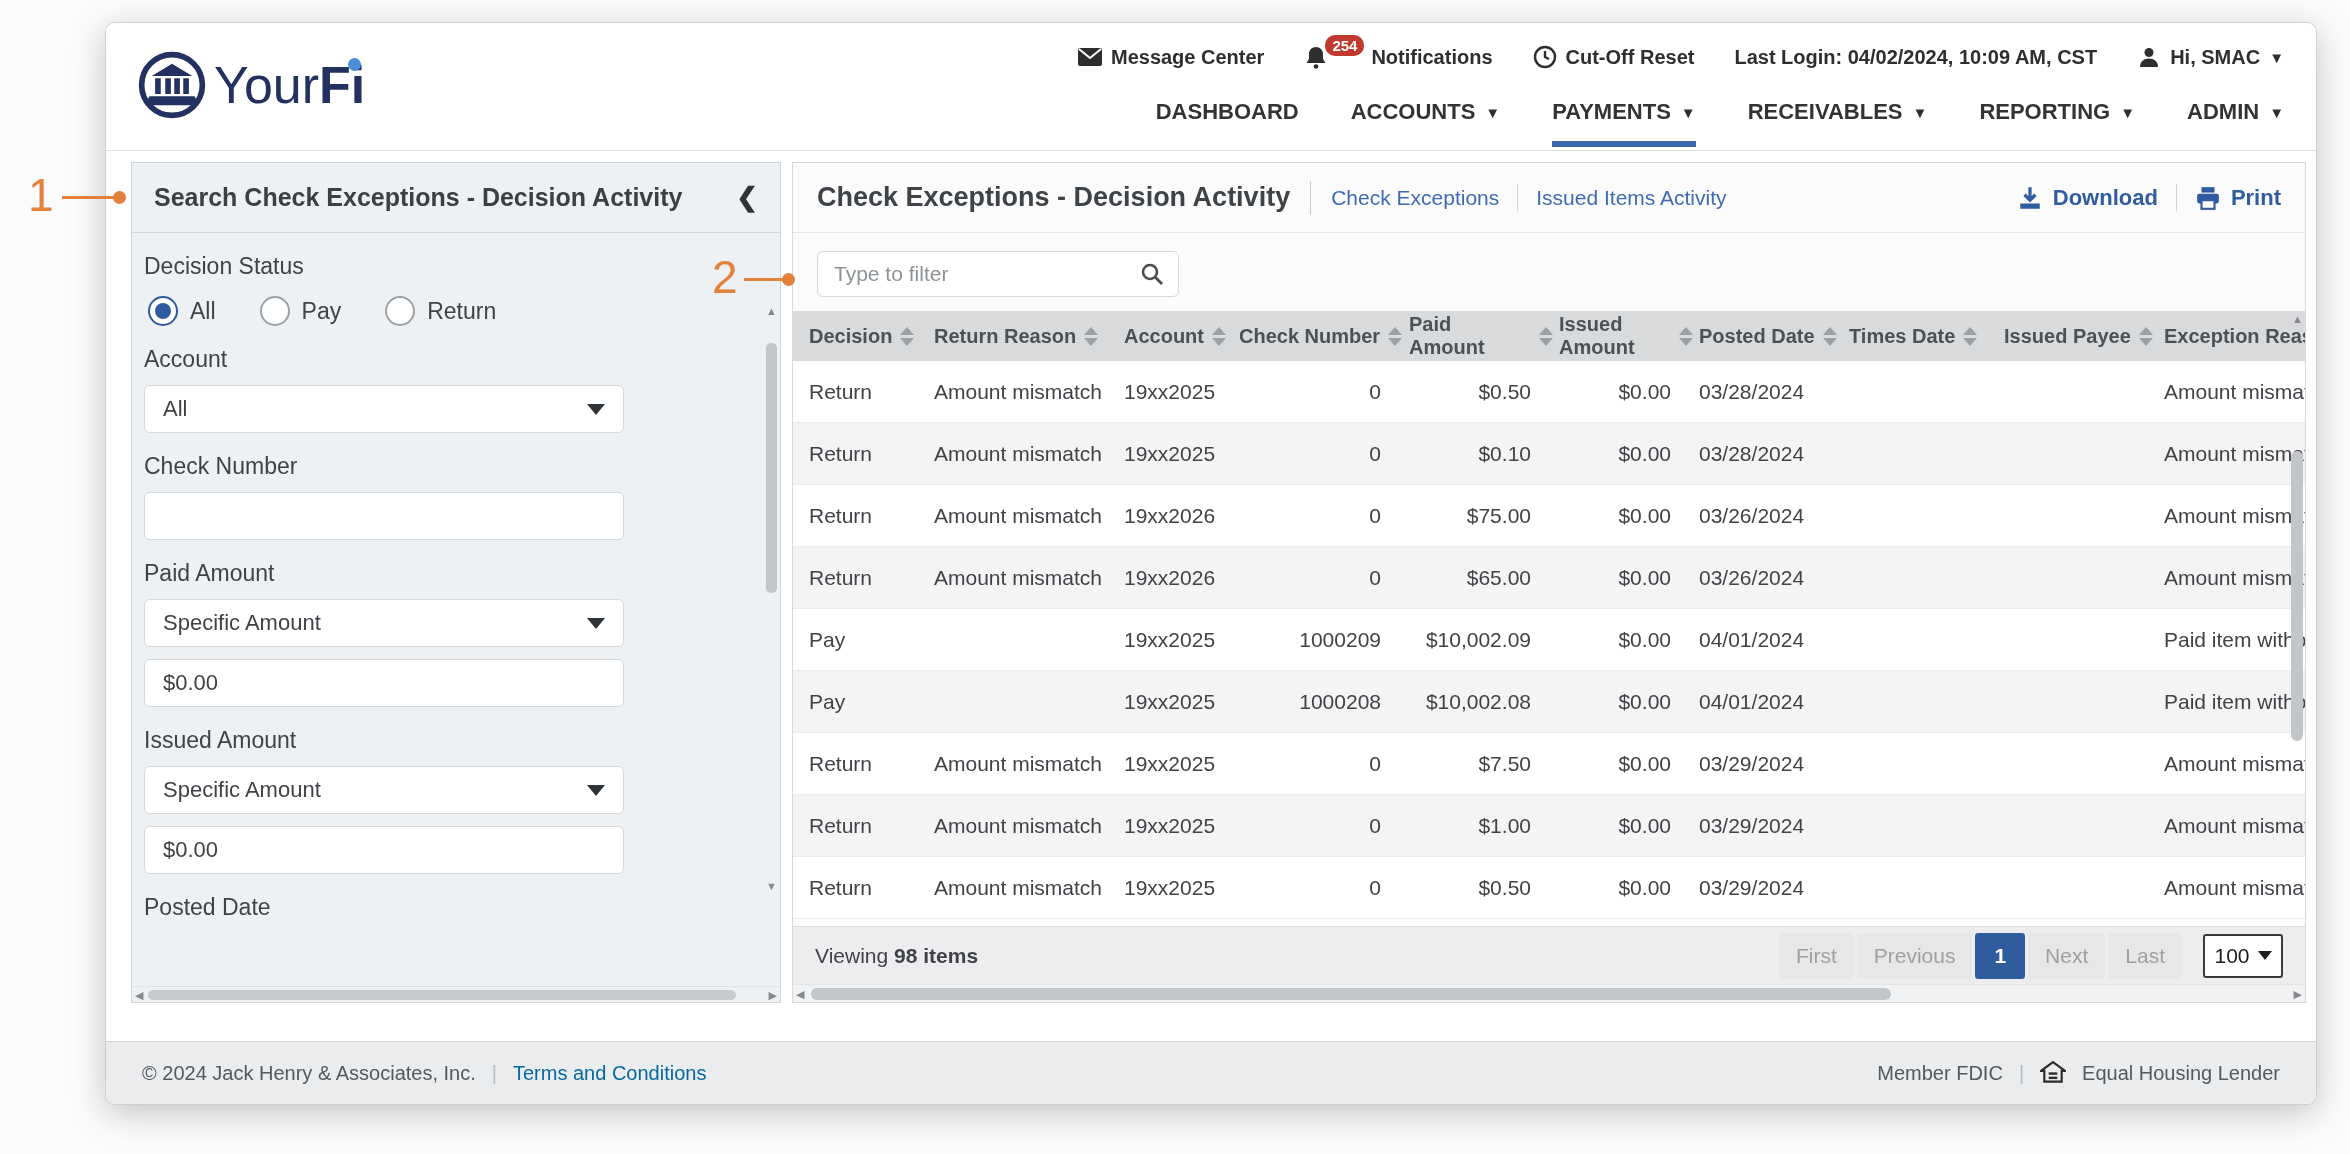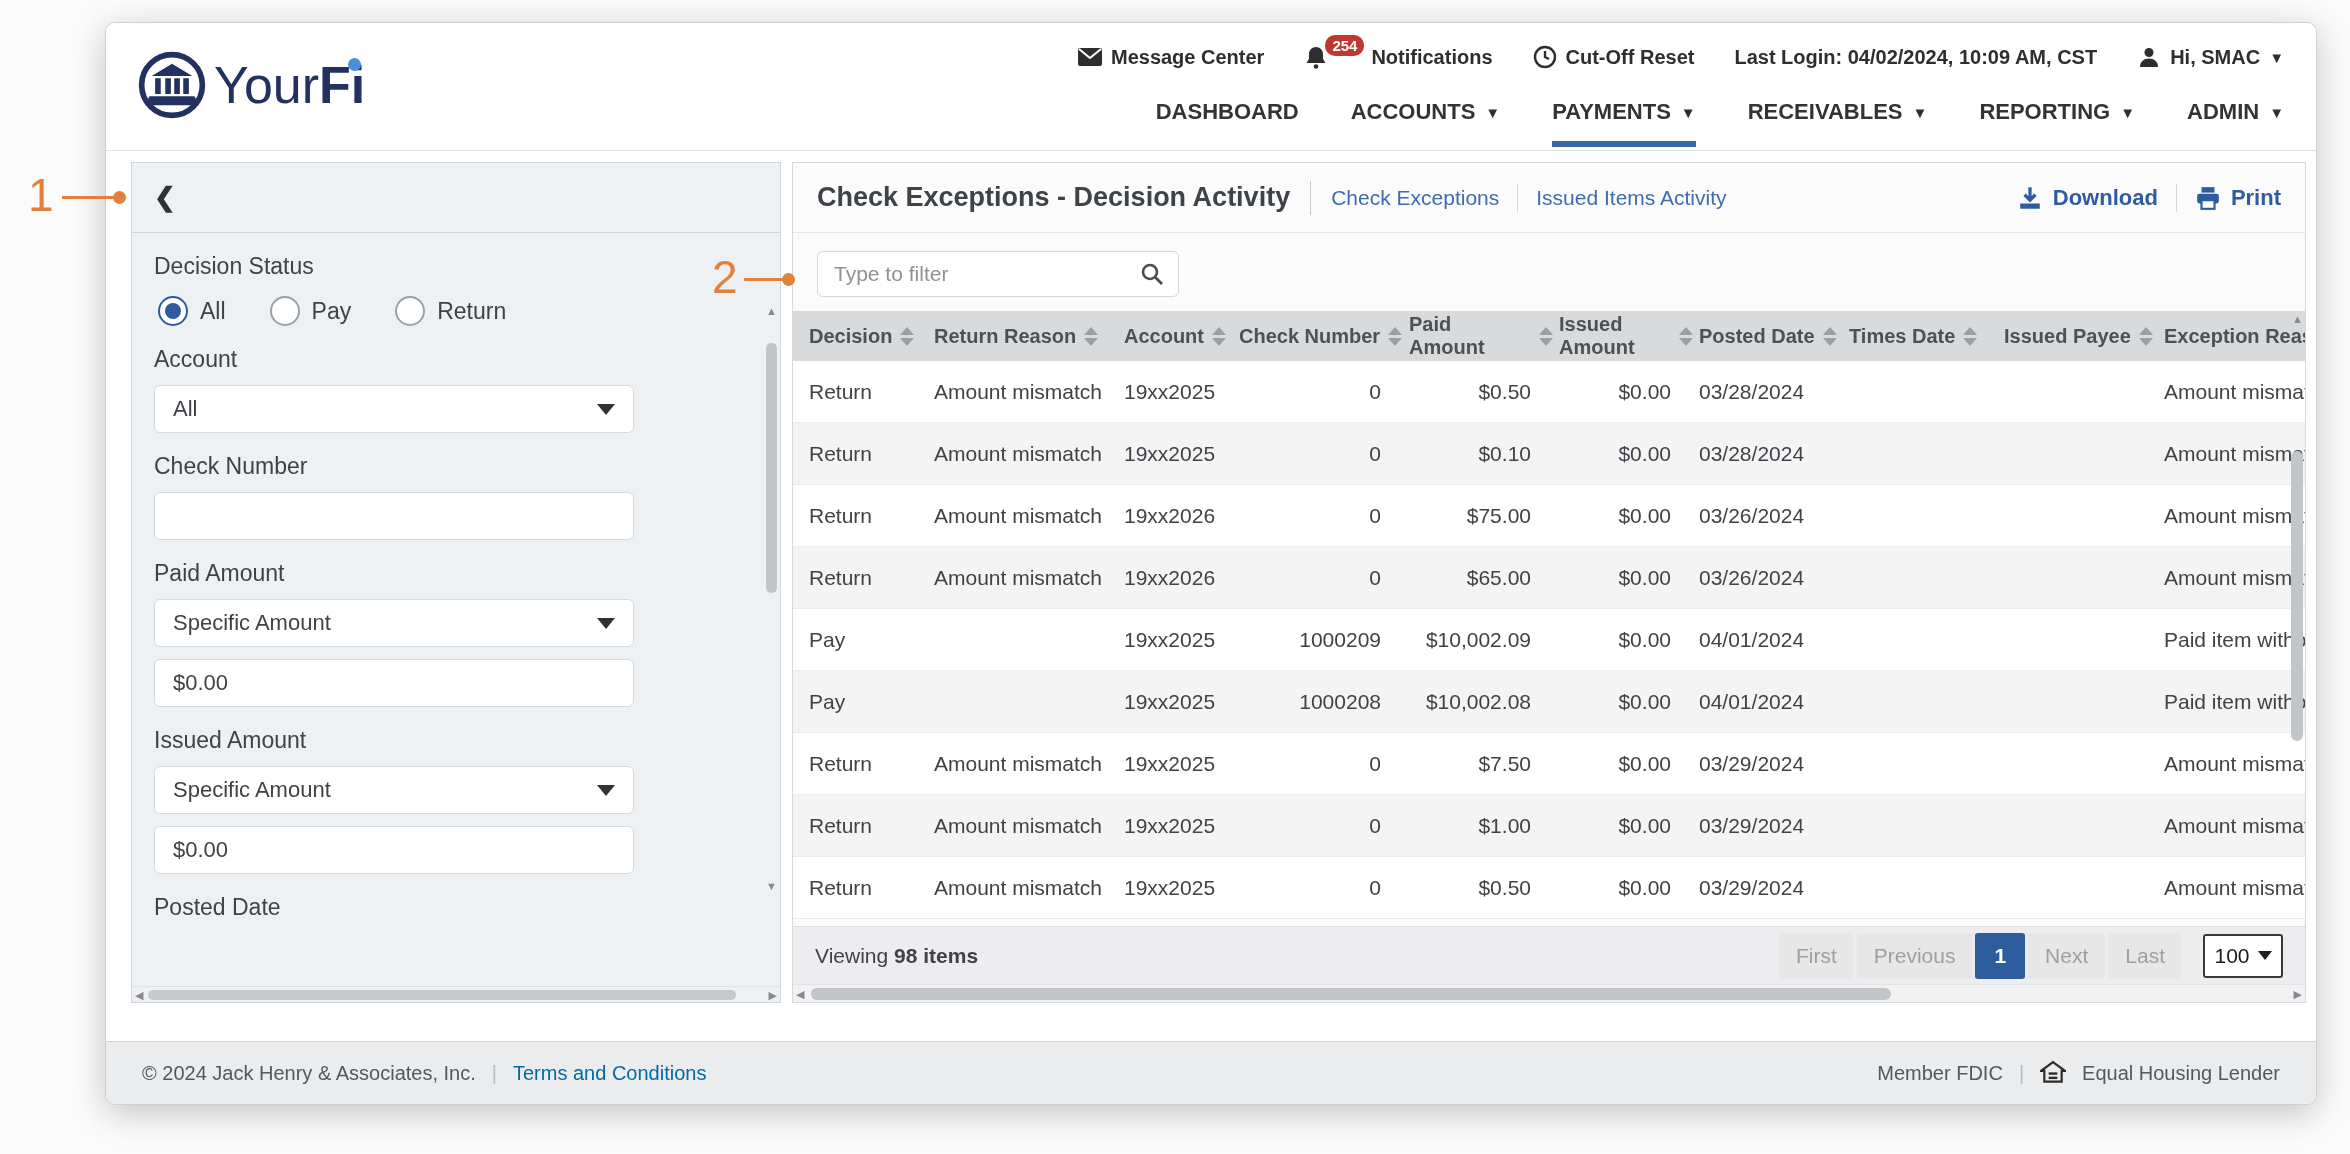--- a/index.html
+++ b/index.html
@@ -33,21 +33,21 @@
   
   .content { position:absolute; top:129px; left:0; right:0; bottom:63px; background:#fff; display:flex;
              padding:10px 10px 38px 25px; gap:4px; }
 
   
   .search-panel { width:650px; background:#eef1f3; border:1px solid #d2d5d8; display:flex; flex-direction:column; position:relative; }
   .sp-head { height:70px; display:flex; align-items:center; justify-content:space-between; padding:0 22px;
              border-bottom:1px solid #d2d5d8; }
   .sp-title { font-size:25px; font-weight:bold; color:#3b4045; }
   .sp-collapse { font-size:26px; font-weight:bold; color:#2e3338; cursor:pointer; }
-  .sp-body { flex:1; padding:16px 22px 0 22px; overflow:hidden; position:relative; }
+  .sp-body { flex:1; padding:16px 22px 0 12px; overflow:hidden; position:relative; }
   .sp-label { font-size:23px; color:#3f4347; margin:20px 0 12px 0; }
   .sp-label:first-child { margin-top:4px; }
   .radio-row { display:flex; align-items:center; gap:44px; margin:16px 0 6px 4px; }
   .radio { display:flex; align-items:center; gap:12px; font-size:23px; color:#3f4347; cursor:pointer; }
   .radio .rb { width:30px; height:30px; border-radius:50%; border:2px solid #9aa1a7; background:#fff; position:relative; }
   .radio.checked .rb { border-color:#2d5b9e; }
   .radio.checked .rb::after { content:""; position:absolute; left:5px; top:5px; width:16px; height:16px; border-radius:50%; background:#2d5b9e; }
   .sp-select, .sp-input { width:480px; height:48px; background:#fff; border:1px solid #d6d9db; border-radius:6px;
              font-size:22px; color:#3f4347; display:flex; align-items:center; padding:0 18px; }
   .sp-select { justify-content:space-between; cursor:pointer; }
@@ -210,20 +210,21 @@
             <span>ADMIN</span>
             <span class="caret">▼</span>
           </div>
       </div>
     </div>
 
     <div class="content">
 
       <div class="search-panel">
         <div class="sp-head">
+          <div class="sp-title">Search Check Exceptions - Decision Activity</div>
           <div class="sp-collapse">❮</div>
         </div>
         <div class="sp-body">
           <div class="sp-label">Decision Status</div>
           <div class="radio-row">
             <div class="radio checked">
                 <span class="rb"></span>
                 <span>All</span>
               </div>
             <div class="radio">

